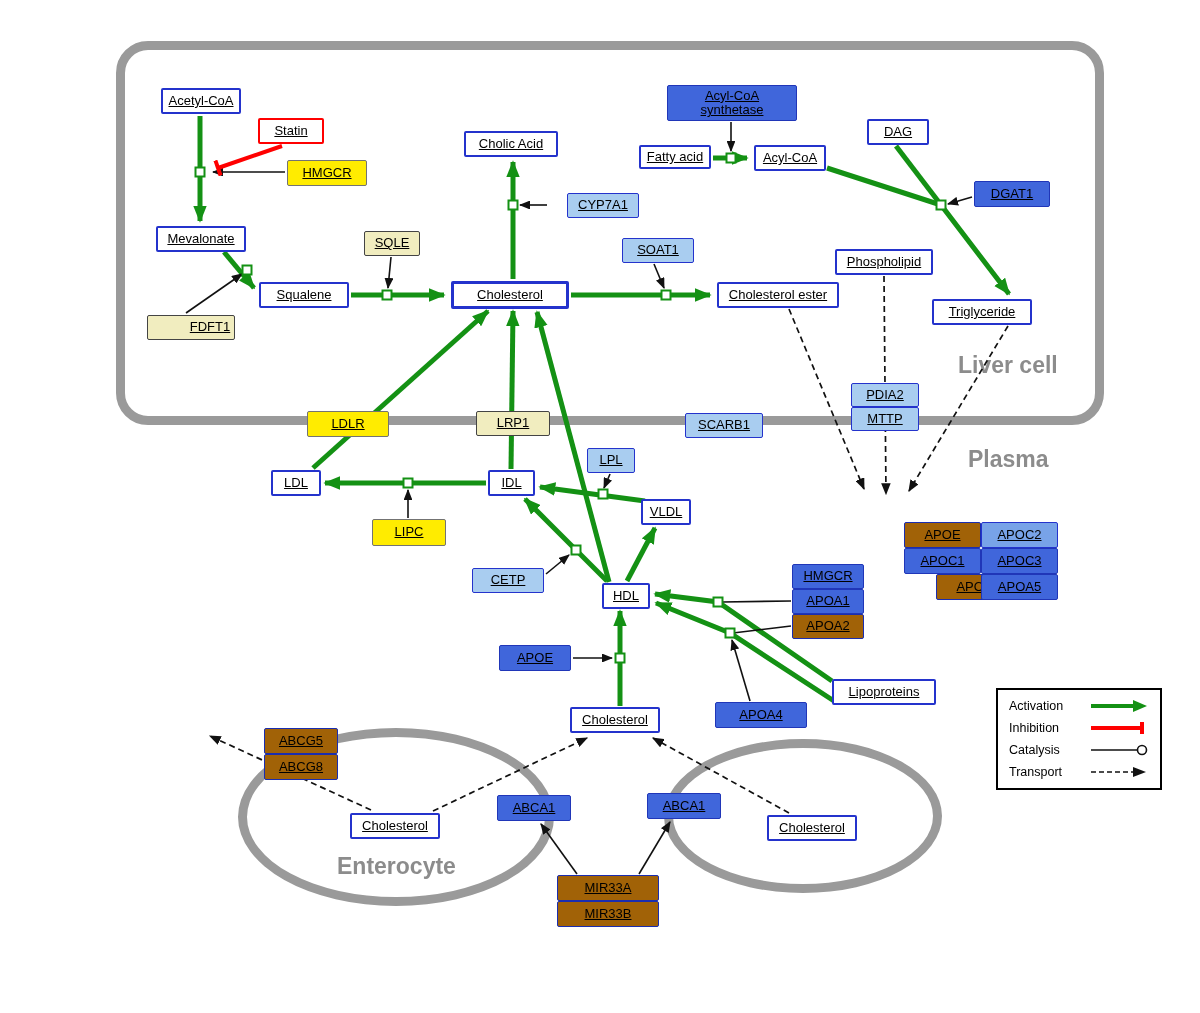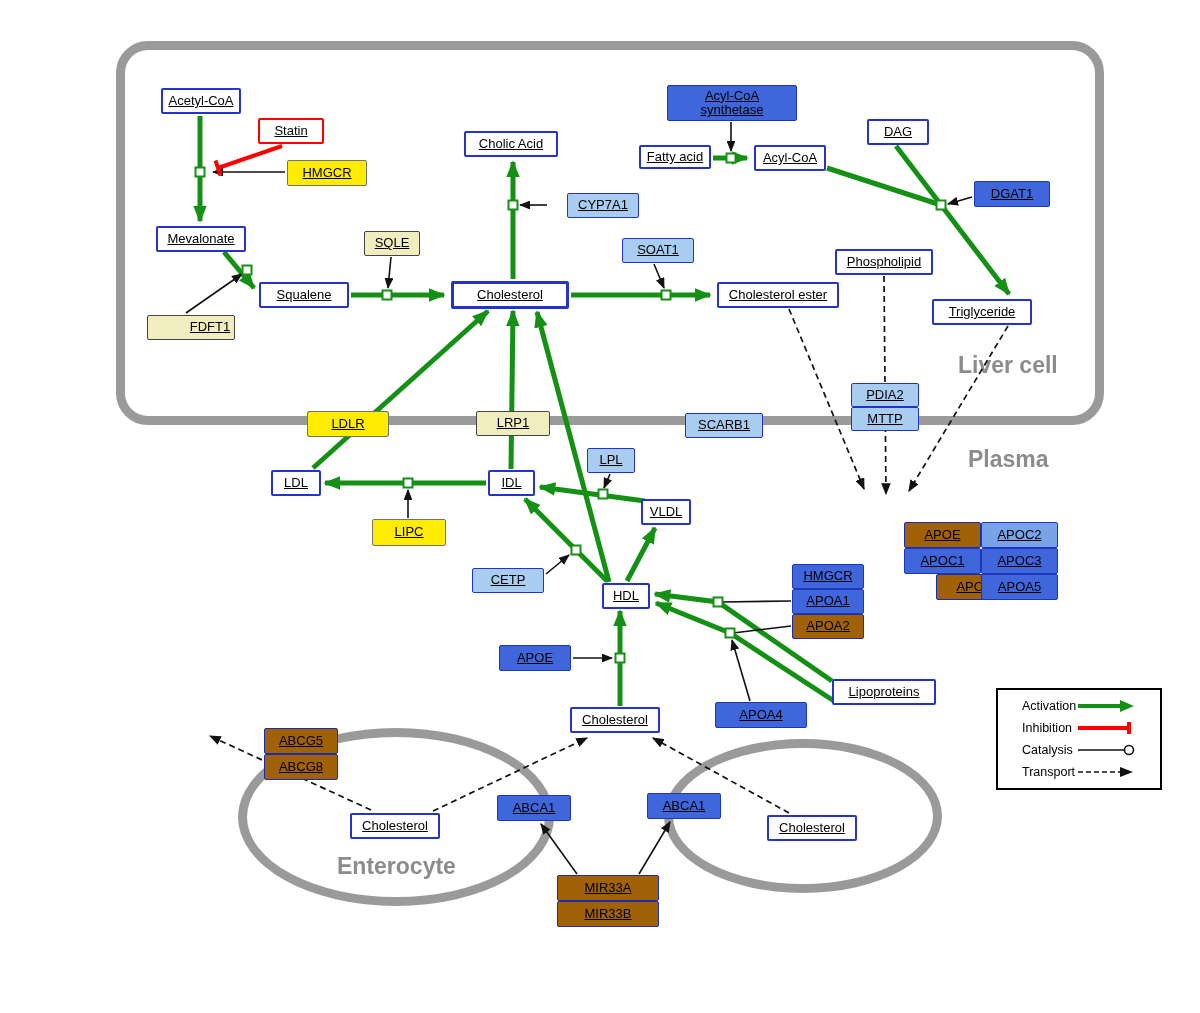--- a/index.html
+++ b/index.html
@@ -30,21 +30,21 @@
   .metabolite-main{border:3px solid #2433cc;}
   .drug{border:2.5px solid #ff0000;}
   .gene-yellow{background:#ffec00;border:1px solid #737373;}
   .gene-pale-yellow{background:#f1edbf;border:1.5px solid #444;}
   .gene-light-blue{background:#a9cdf0;border:1.5px solid #2433cc;}
   .gene-mid-blue{background:#78a3e8;border:1.5px solid #2433cc;}
   .gene-blue{background:#4066db;border:1.5px solid #2036b8;}
   .gene-dark-blue{background:#a16207;border:1.5px solid #1a2db0;}
   
   #legend{position:absolute;left:996px;top:688px;width:166px;height:102px;background:#fff;
-          border:2.5px solid #000;padding:6px 24px;display:flex;flex-direction:column;justify-content:space-between;}
+          border:2.5px solid #000;padding:6px 11px;display:flex;flex-direction:column;justify-content:space-between;}
   .legend-row{display:flex;align-items:center;justify-content:space-between;height:20px;}
   .legend-row span{font-size:12.5px;color:#000;}
 </style>
 </head>
 <body>
 
 <div id="stage">
 
   <div id="liver" class="compartment"></div>
   <div id="enterocyte" class="compartment"></div>

